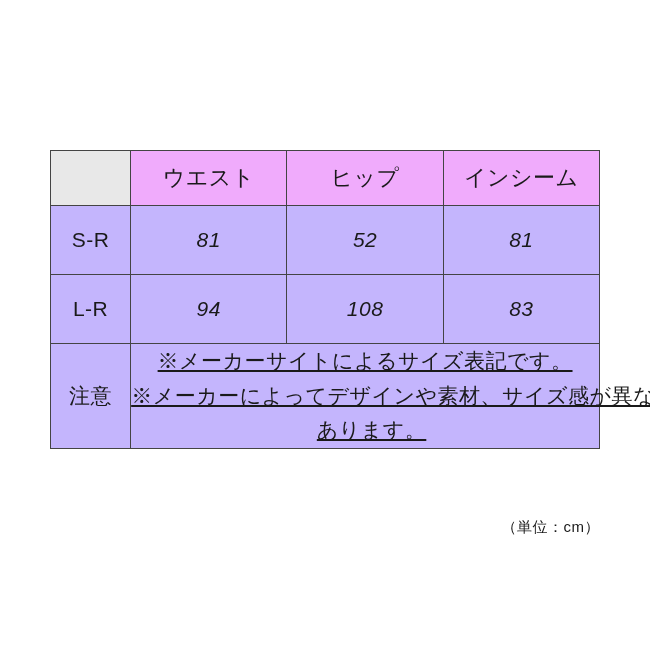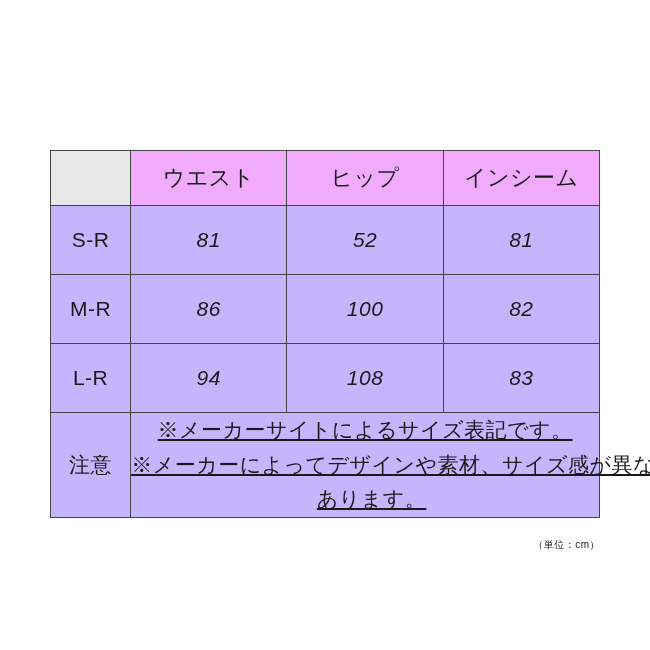--- a/index.html
+++ b/index.html
@@ -86,24 +86,24 @@
     display: block;
     white-space: nowrap;
     text-decoration: underline;
   }
   td.note-body .note-line.indent {
     padding-left: 13px;
   }
   .unit {
     position: absolute;
     left: 50px;
-    top: 538px;
+    top: 518px;
     width: 550px;
     text-align: right;
-    font-size: 10px;
+    font-size: 15px;
     color: #1a1a1a;
     letter-spacing: 0.5px;
   }
 </style>
 </head>
 <body>
 
 <div class="page">
 
   <div class="table-wrap">
@@ -122,26 +122,20 @@
           <td>インシーム</td>
         </tr>
 
         <tr>
           <td class="rowlabel">S-R</td>
           <td class="value">81</td>
           <td class="value">52</td>
           <td class="value">81</td>
         </tr>
 
-        <tr>
-          <td class="rowlabel">M-R</td>
-          <td class="value">86</td>
-          <td class="value">100</td>
-          <td class="value">82</td>
-        </tr>
 
         <tr>
           <td class="rowlabel">L-R</td>
           <td class="value">94</td>
           <td class="value">108</td>
           <td class="value">83</td>
         </tr>
 
         <tr>
           <td class="note-label">注意</td>

